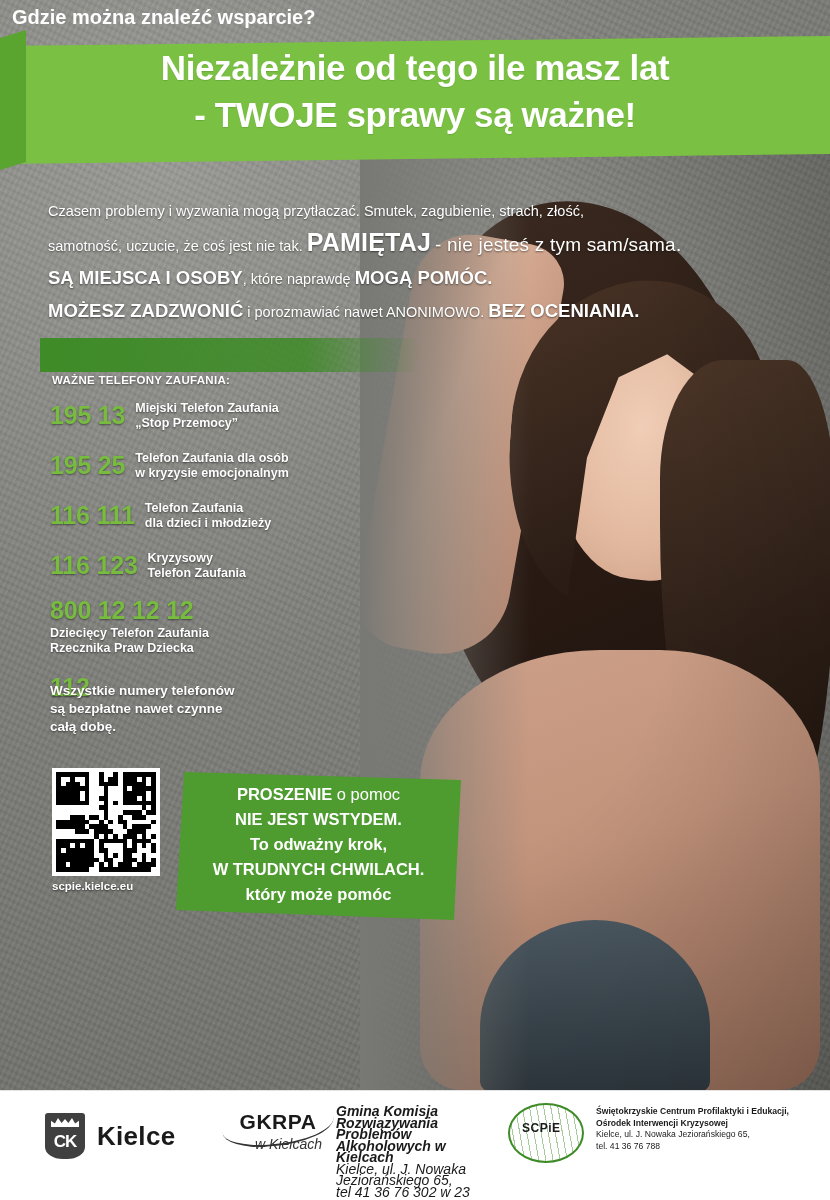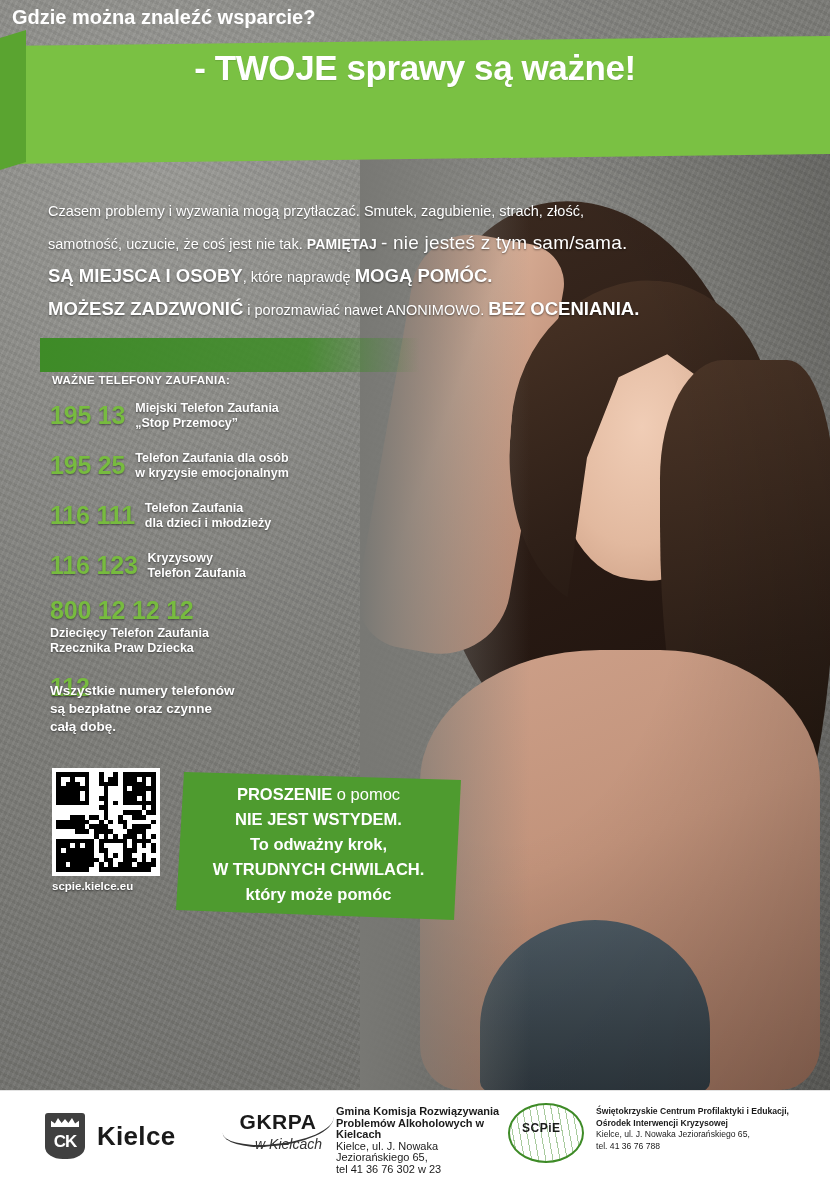--- a/index.html
+++ b/index.html
@@ -148,21 +148,21 @@
   
   .intro {
     position: absolute;
     left: 48px; top: 196px;
     width: 580px;
     color: #ffffff;
     font-size: 14.5px;
     line-height: 31px;
     text-shadow: 0 1px 2px rgba(0,0,0,0.5);
   }
-  .intro .big { font-size: 14px; font-weight: bold; letter-spacing: .2px; }
+  .intro .big { font-size: 25px; font-weight: bold; letter-spacing: .2px; }
   .intro .big-n { font-size: 19px; letter-spacing: .2px; }
   .intro .cap { font-size: 18.5px; font-weight: bold; }
   .intro-line { display: block; white-space: nowrap; }
   
   .sec-head-wrap {
     position: absolute;
     left: 40px; top: 338px;
     width: 380px; height: 34px;
     background: linear-gradient(90deg, #3e8b27 0%, rgba(62,139,39,0.85) 70%, rgba(62,139,39,0) 100%);
   }
@@ -332,22 +332,23 @@
     width: 112px; height: 40px;
     border-bottom: 2px solid #333;
     border-radius: 0 0 60% 40%;
     transform: rotate(-4deg);
   }
   .foot-text-1 {
     position: absolute;
     left: 336px; top: 1106px;
     width: 170px;
     color: #1a1a1a;
-    font-size: 11px;
+    font-size: 14px;
     line-height: 11.5px;
+    font-style: italic;
   }
   .foot-text-1 .t { font-weight: bold; }
   .scpie-logo {
     position: absolute;
     left: 508px; top: 1103px;
     width: 80px; height: 60px;
   }
   .scpie-circle {
     position: absolute;
     left: 0; top: 0;
@@ -391,20 +392,21 @@
     <div class="ph-body"></div>
     <div class="ph-arm-front"></div>
     <div class="ph-knee"></div>
     <div class="ph-shadow"></div>
     <div class="photo-fade-left"></div>
   </div>
 
   <div class="header-band"></div>
   <div class="header-accent"></div>
   <div class="header-title">
+    <span class="l1">Niezależnie od tego ile masz lat</span>
     <span class="l2">- TWOJE sprawy są ważne!</span>
   </div>
 
   <div class="intro">
     <span class="intro-line">Czasem problemy i wyzwania mogą przytłaczać. Smutek, zagubienie, strach, złość,</span>
     <span class="intro-line">
       <span>samotność, uczucie, że coś jest nie tak.</span>
       <span class="big">PAMIĘTAJ</span>
       <span class="big-n">- nie jesteś z tym sam/sama.</span>
     </span>
@@ -466,21 +468,21 @@
     </div>
 
     <div class="phone-row row-inline">
       <div class="phone-num">112</div>
     </div>
 
   </div>
 
   <div class="note">
     <div>Wszystkie numery telefonów</div>
-    <div>są bezpłatne oraz czynne</div>
+    <div>są bezpłatne nawet czynne</div>
     <div>całą dobę.</div>
   </div>
 
   <div class="qr-box">
     <div class="qr-grid" id="qr-grid">
         <i class="on"></i>
         <i class="on"></i>
         <i class="on"></i>
         <i class="on"></i>
         <i class="on"></i>

